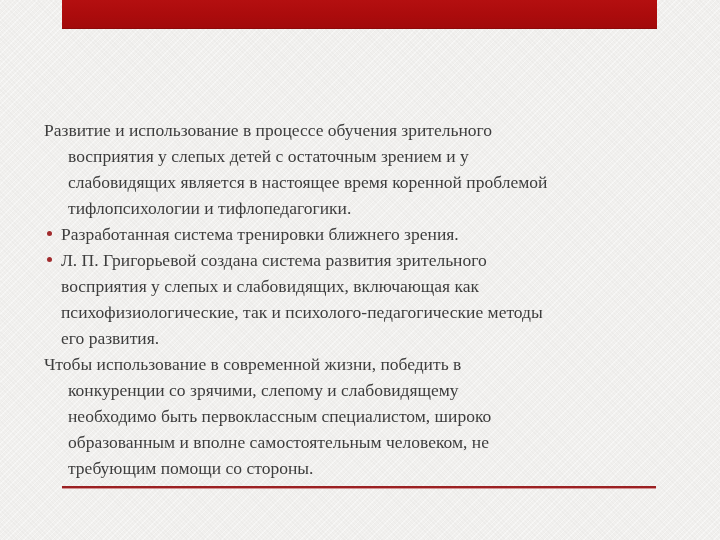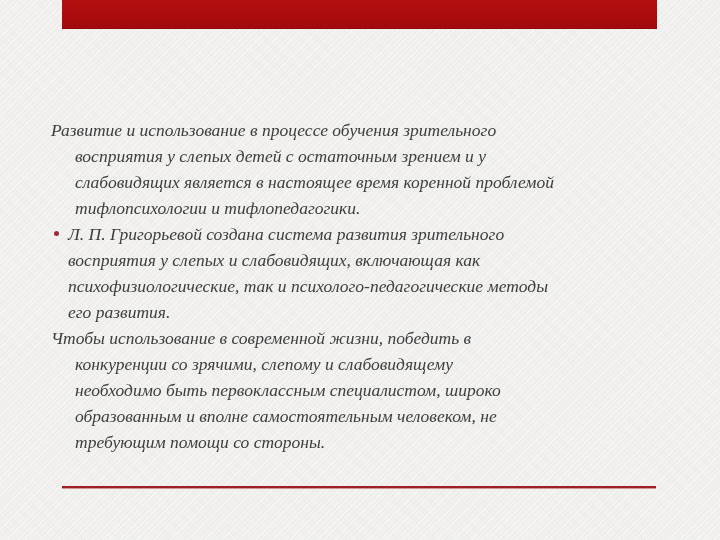--- a/index.html
+++ b/index.html
@@ -24,27 +24,26 @@
     position: absolute;
     left: 62px;
     top: 0;
     width: 595px;
     height: 28px;
     background: linear-gradient(180deg, #b40f10 0%, var(--accent-color, #ab0b0c) 55%, #a20a0b 100%);
     border-bottom: 1px solid #8e090a;
   }
   .content {
     position: absolute;
-    left: 49px;
+    left: 42px;
     top: 117px;
     width: 630px;
     color: var(--text-color, #3d3d3d);
     font-size: 17.5px;
     line-height: 26px;
-    font-style: italic;
   }
   .para {
     margin: 0;
     padding-left: 26px;
     text-indent: -24px;
   }
   .para.bullet {
     padding-left: 19px;
     text-indent: -14px;
   }
@@ -76,20 +75,21 @@
 </head>
 <body>
 
 <div class="slide">
   <div class="top-bar"></div>
   <div class="content" id="paragraphs">
       <p class="para plain"><span class="ptext">Развитие и использование в процессе обучения зрительного
 восприятия у слепых детей с остаточным зрением и у
 слабовидящих является в настоящее время коренной проблемой
 тифлопсихологии и тифлопедагогики.</span></p>
+      <p class="para bullet"><span class="dot"></span><span class="ptext">Разработанная система тренировки ближнего зрения.</span></p>
       <p class="para bullet"><span class="dot"></span><span class="ptext">Л. П. Григорьевой создана система развития зрительного
 восприятия у слепых и слабовидящих, включающая как
 психофизиологические, так и психолого-педагогические методы
 его развития.</span></p>
       <p class="para plain"><span class="ptext">Чтобы использование в современной жизни, победить в
 конкуренции со зрячими, слепому и слабовидящему
 необходимо быть первоклассным специалистом, широко
 образованным и вполне самостоятельным человеком, не
 требующим помощи со стороны.</span></p>
     </div>

